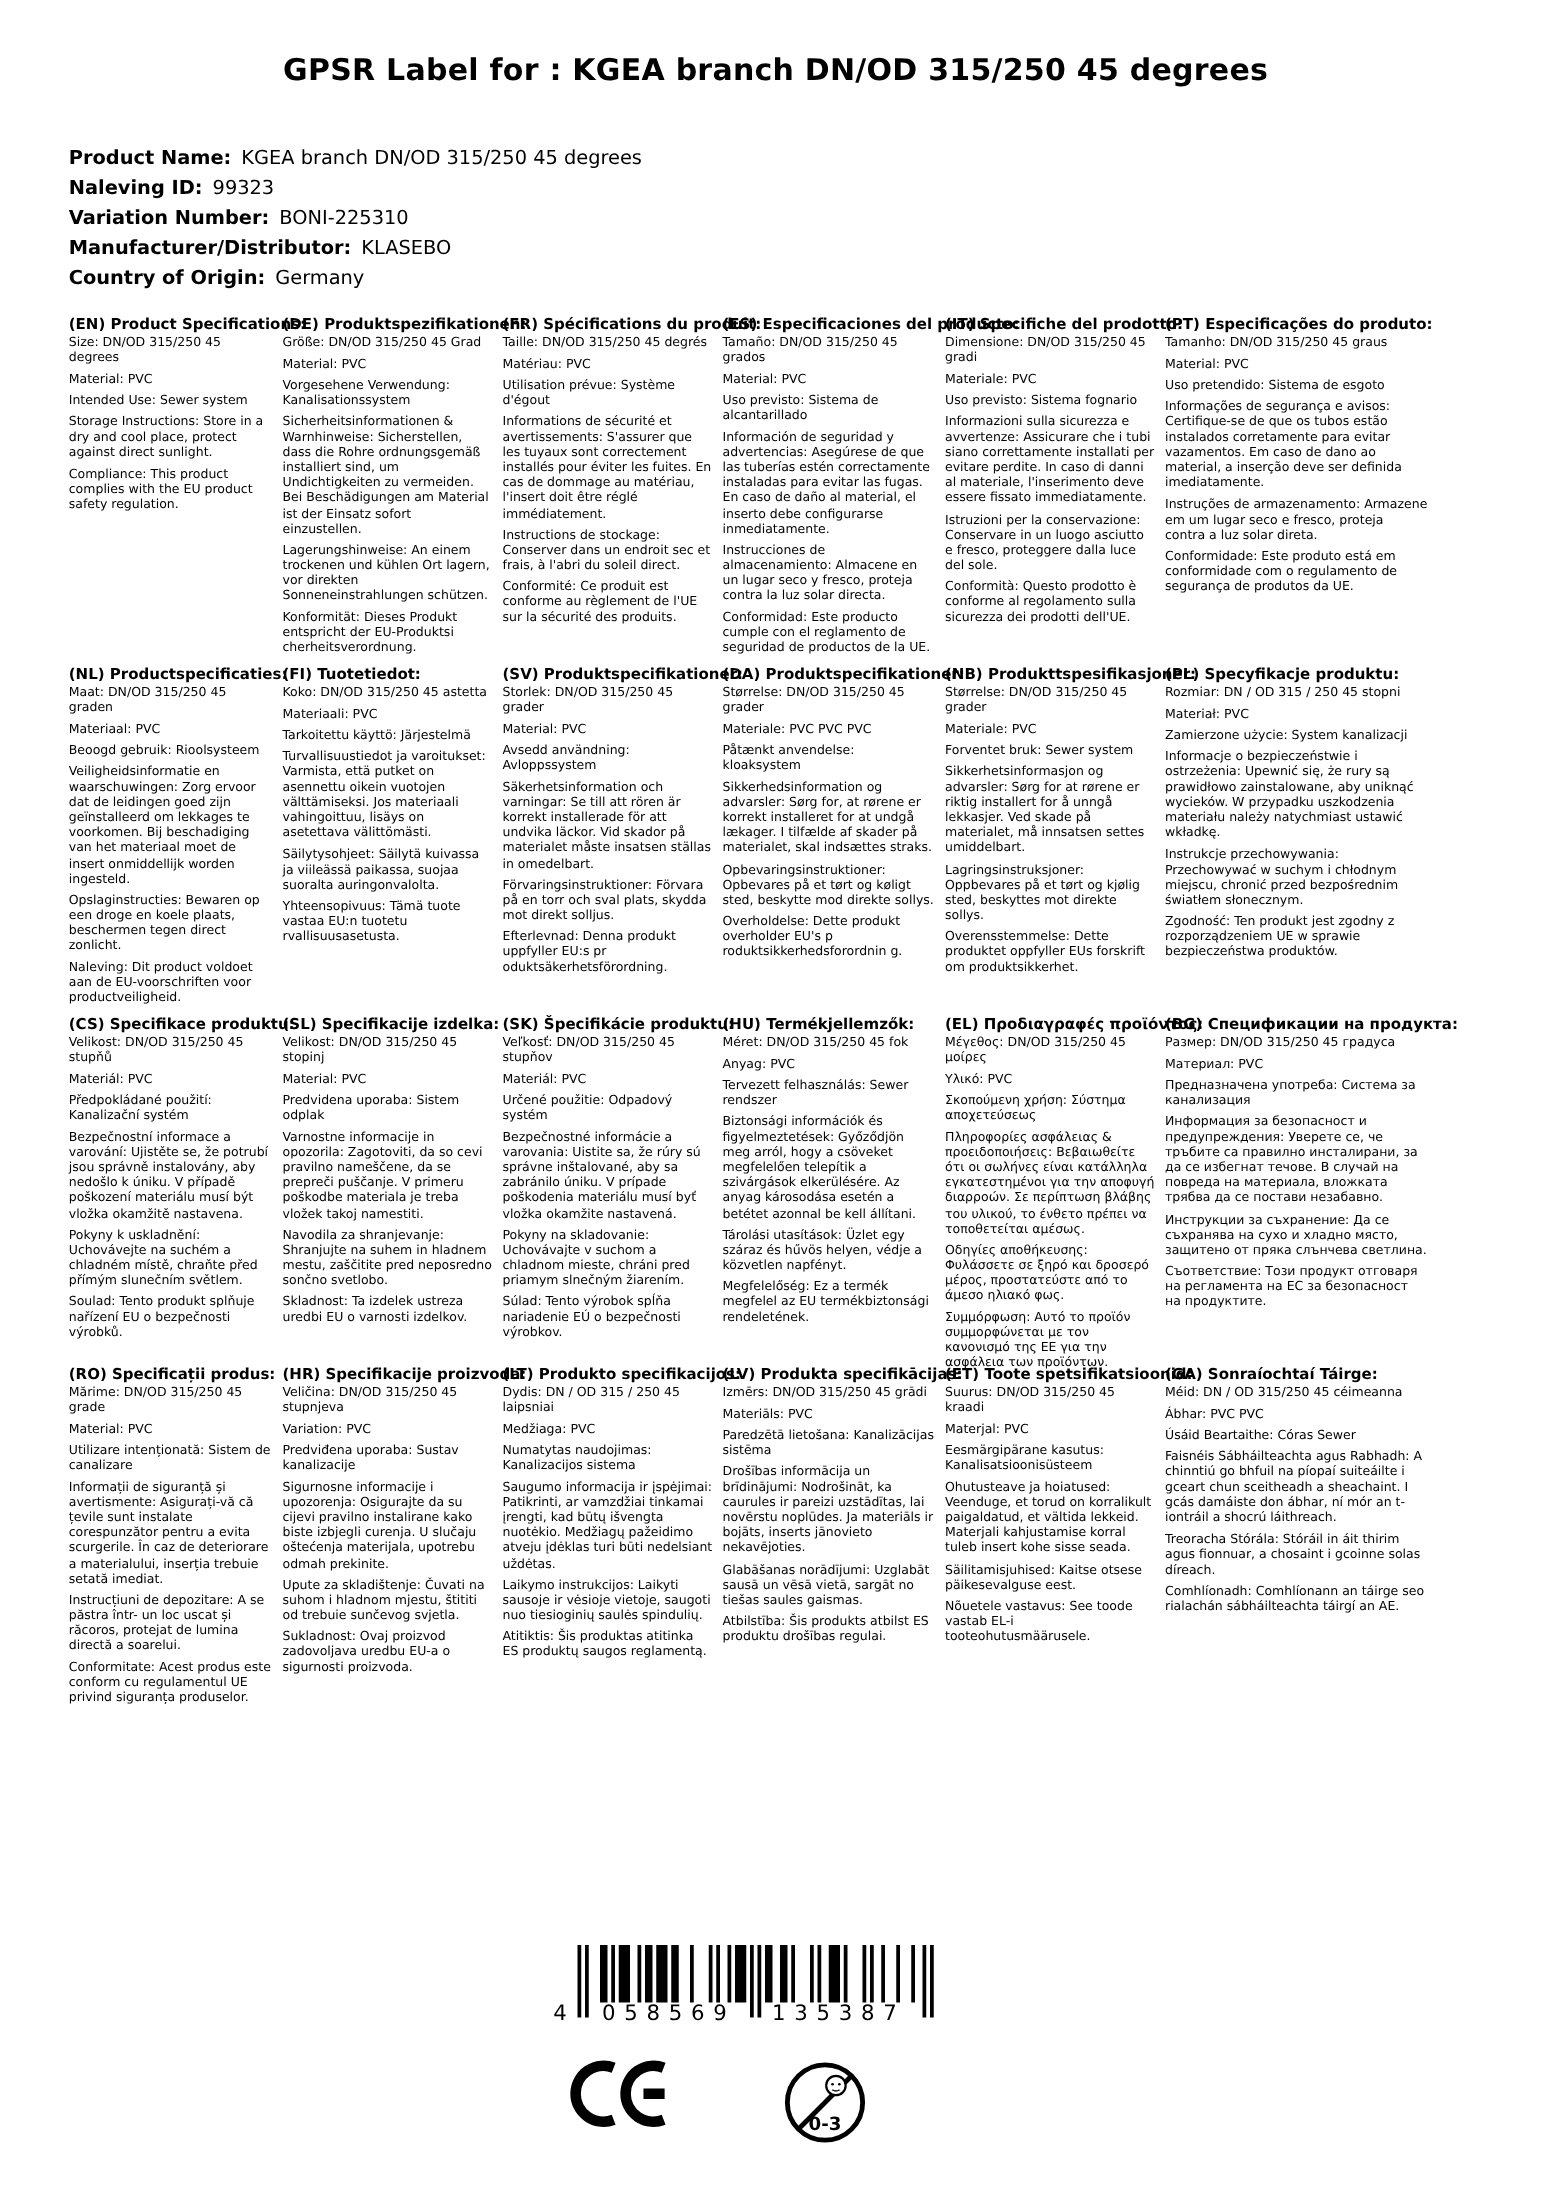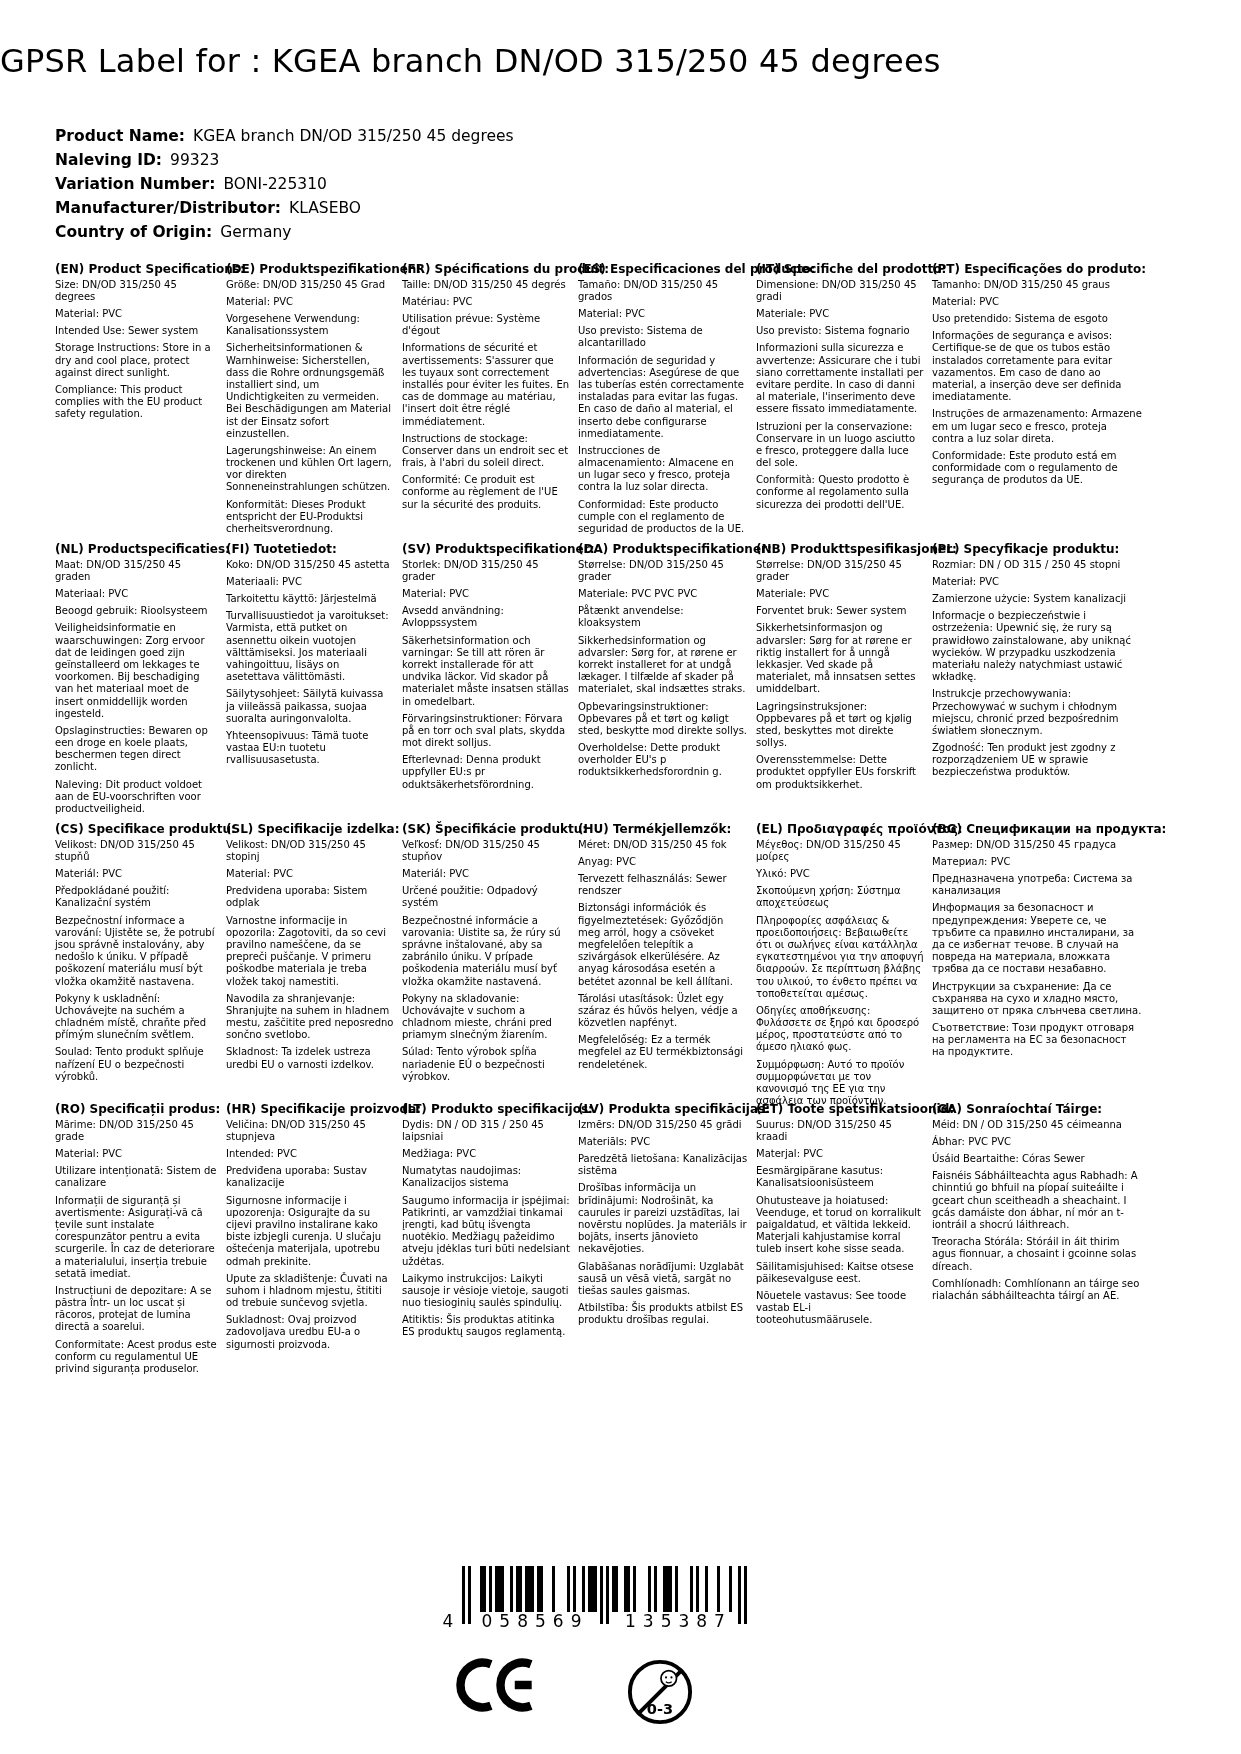--- a/index.html
+++ b/index.html
@@ -1,21 +1,21 @@
 <!DOCTYPE html>
 <html><head>
 <meta charset="utf-8">
 <style>
   html,body{margin:0;padding:0;}
   body{
     width:1241px;height:1754px;overflow:hidden;background:#ffffff;color:#000;
     font-family:"DejaVu Sans","Liberation Sans",sans-serif;
   }
   .title{
-    margin:42px 0 0 0;font-size:32px;font-weight:400;letter-spacing:.2px;
+    margin:42px 0 0 0;text-align:center;font-size:24px;font-weight:700;letter-spacing:.2px;
   }
   .product-info{margin:44px 0 0 55px;font-size:15.5px;line-height:24px;}
   .info-label{font-weight:700;margin-right:8px;}
   .spec-grid{
     display:grid;
     grid-template-columns:163px 168px 168px 170px 168px 210px;
     column-gap:8px;
     grid-auto-rows:280px;
     margin:18px 0 0 55px;
   }
@@ -25,21 +25,21 @@
   .bottom{margin:184px 0 0 438px;position:relative;width:760px;}
   .barcode-wrap{position:relative;height:80px;width:330px;}
   .bars{position:absolute;left:24px;top:0;display:flex;align-items:flex-start;}
   .bars div{flex:none;}
   .bar{background:#000;height:46px;}
   .space{background:transparent;height:46px;}
   .guard{height:58px;}
   .barcode-digits{position:absolute;top:45px;left:0;height:22px;width:330px;font-size:17px;}
   .bd-first{position:absolute;left:0;top:0;width:20px;text-align:center;}
   .bd-left{position:absolute;left:36px;top:0;width:122px;text-align:center;letter-spacing:7px;}
-  .bd-right{position:absolute;left:187px;top:0;width:122px;text-align:left;letter-spacing:7px;}
+  .bd-right{position:absolute;left:172px;top:0;width:122px;text-align:center;letter-spacing:7px;}
   .marks-row{display:flex;align-items:flex-start;gap:92px;margin:12px 0 0 16px;}
   svg{display:block;}
 </style>
 </head>
 <body>
 
 <div class="page">
 
   <h1 class="title">GPSR Label for : KGEA branch DN/OD 315/250 45 degrees</h1>
 
@@ -228,21 +228,21 @@
   <p class="spec-p">Mărime: DN/OD 315/250 45 grade</p>
         <p class="spec-p">Material: PVC</p>
         <p class="spec-p">Utilizare intenționată: Sistem de canalizare</p>
         <p class="spec-p">Informații de siguranță și avertismente: Asigurați-vă că țevile sunt instalate corespunzător pentru a evita scurgerile. În caz de deteriorare a materialului, inserția trebuie setată imediat.</p>
         <p class="spec-p">Instrucțiuni de depozitare: A se păstra într- un loc uscat și răcoros, protejat de lumina directă a soarelui.</p>
         <p class="spec-p">Conformitate: Acest produs este conform cu regulamentul UE privind siguranța produselor.</p>
       </div>
       <div class="spec-cell">
     <div class="spec-heading">(HR) Specifikacije proizvoda:</div>
   <p class="spec-p">Veličina: DN/OD 315/250 45 stupnjeva</p>
-        <p class="spec-p">Intended: PVC</p>
+        <p class="spec-p">Variation: PVC</p>
         <p class="spec-p">Predviđena uporaba: Sustav kanalizacije</p>
         <p class="spec-p">Sigurnosne informacije i upozorenja: Osigurajte da su cijevi pravilno instalirane kako biste izbjegli curenja. U slučaju oštećenja materijala, upotrebu odmah prekinite.</p>
         <p class="spec-p">Upute za skladištenje: Čuvati na suhom i hladnom mjestu, štititi od trebuie sunčevog svjetla.</p>
         <p class="spec-p">Sukladnost: Ovaj proizvod zadovoljava uredbu EU-a o sigurnosti proizvoda.</p>
       </div>
       <div class="spec-cell">
     <div class="spec-heading">(LT) Produkto specifikacijos:</div>
   <p class="spec-p">Dydis: DN / OD 315 / 250 45 laipsniai</p>
         <p class="spec-p">Medžiaga: PVC</p>
         <p class="spec-p">Numatytas naudojimas: Kanalizacijos sistema</p>

